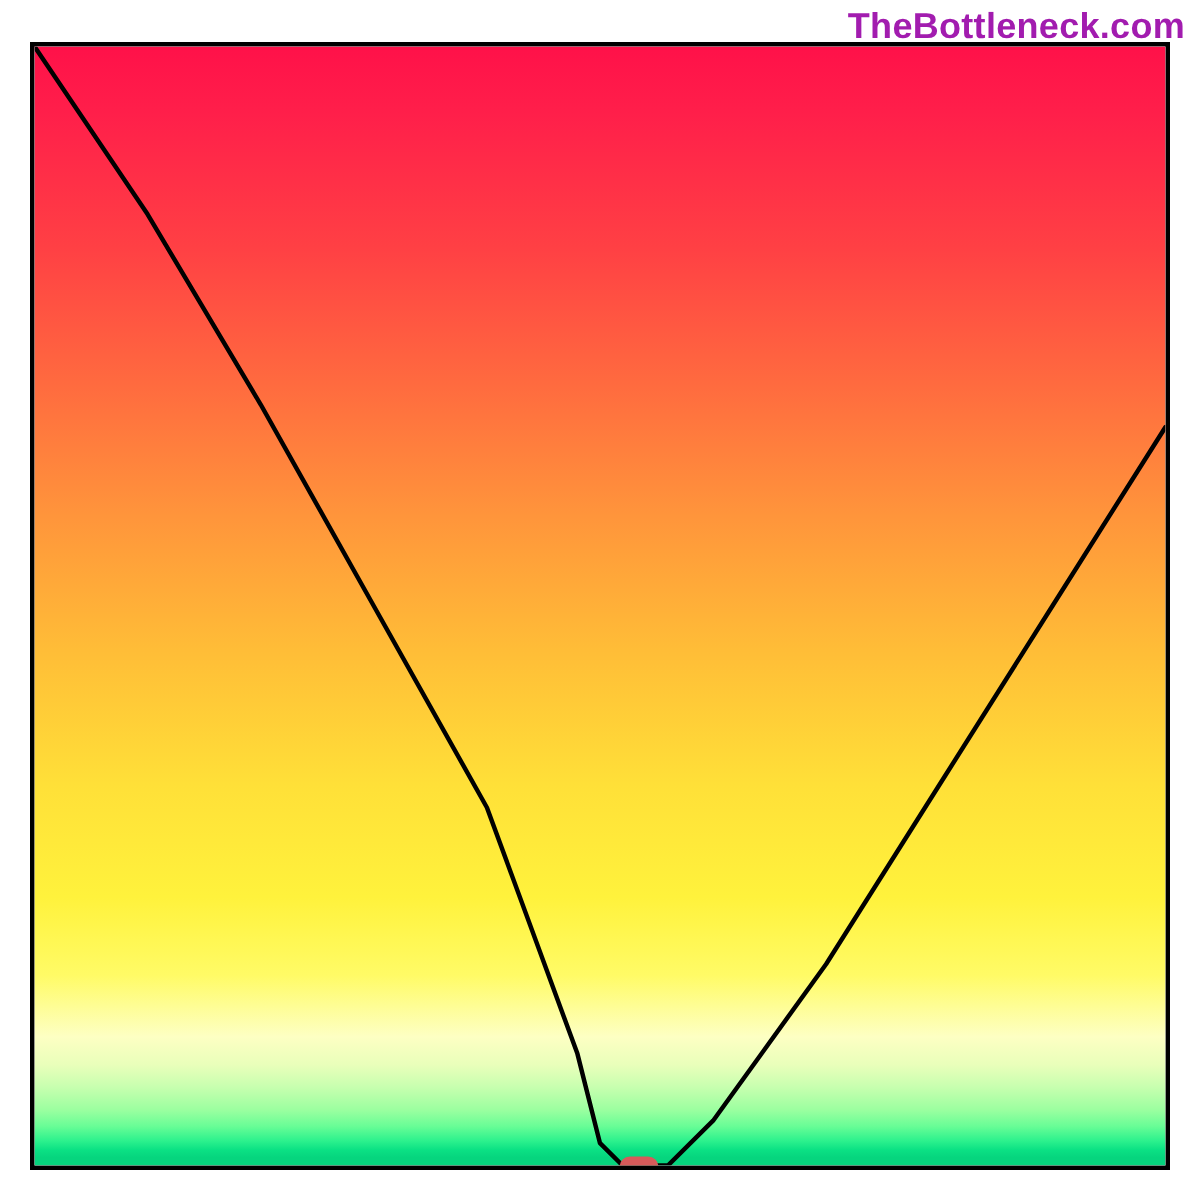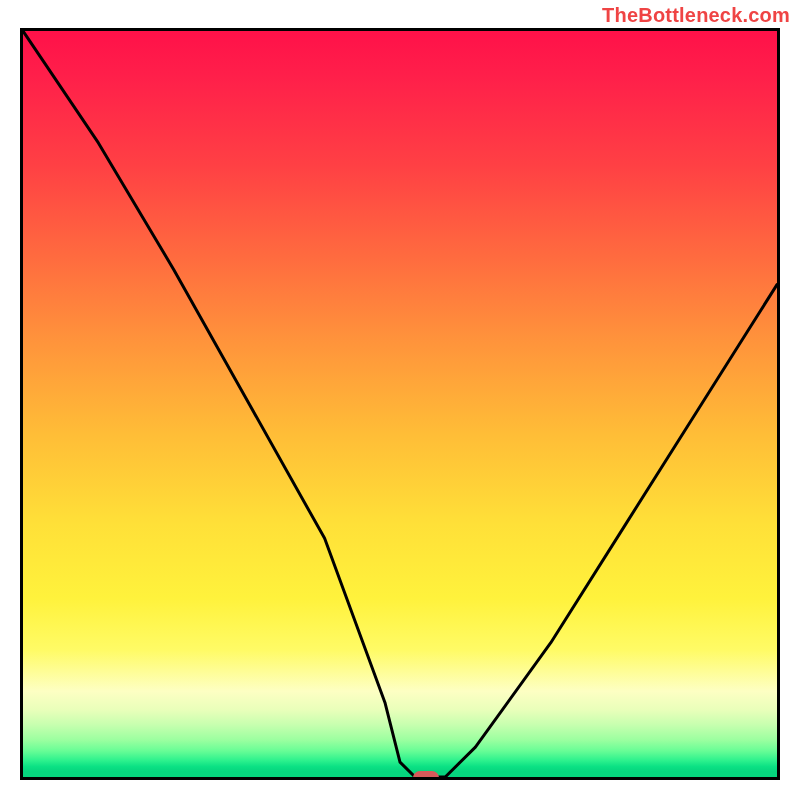--- a/index.html
+++ b/index.html
@@ -13,23 +13,23 @@
   }
   .chart-wrap {
     position: relative;
     width: 800px;
     height: 800px;
   }
   .watermark {
     position: absolute;
     top: 4px;
     right: 10px;
-    font-size: 20px;
+    font-size: 24px;
     font-weight: 600;
-    color: #ef4444;
+    color: #a21caf;
     letter-spacing: 0.2px;
     z-index: 5;
   }
   .plot-border {
     position: absolute;
     left: 20px;
     top: 28px;
     width: 760px;
     height: 752px;
     box-sizing: border-box;

